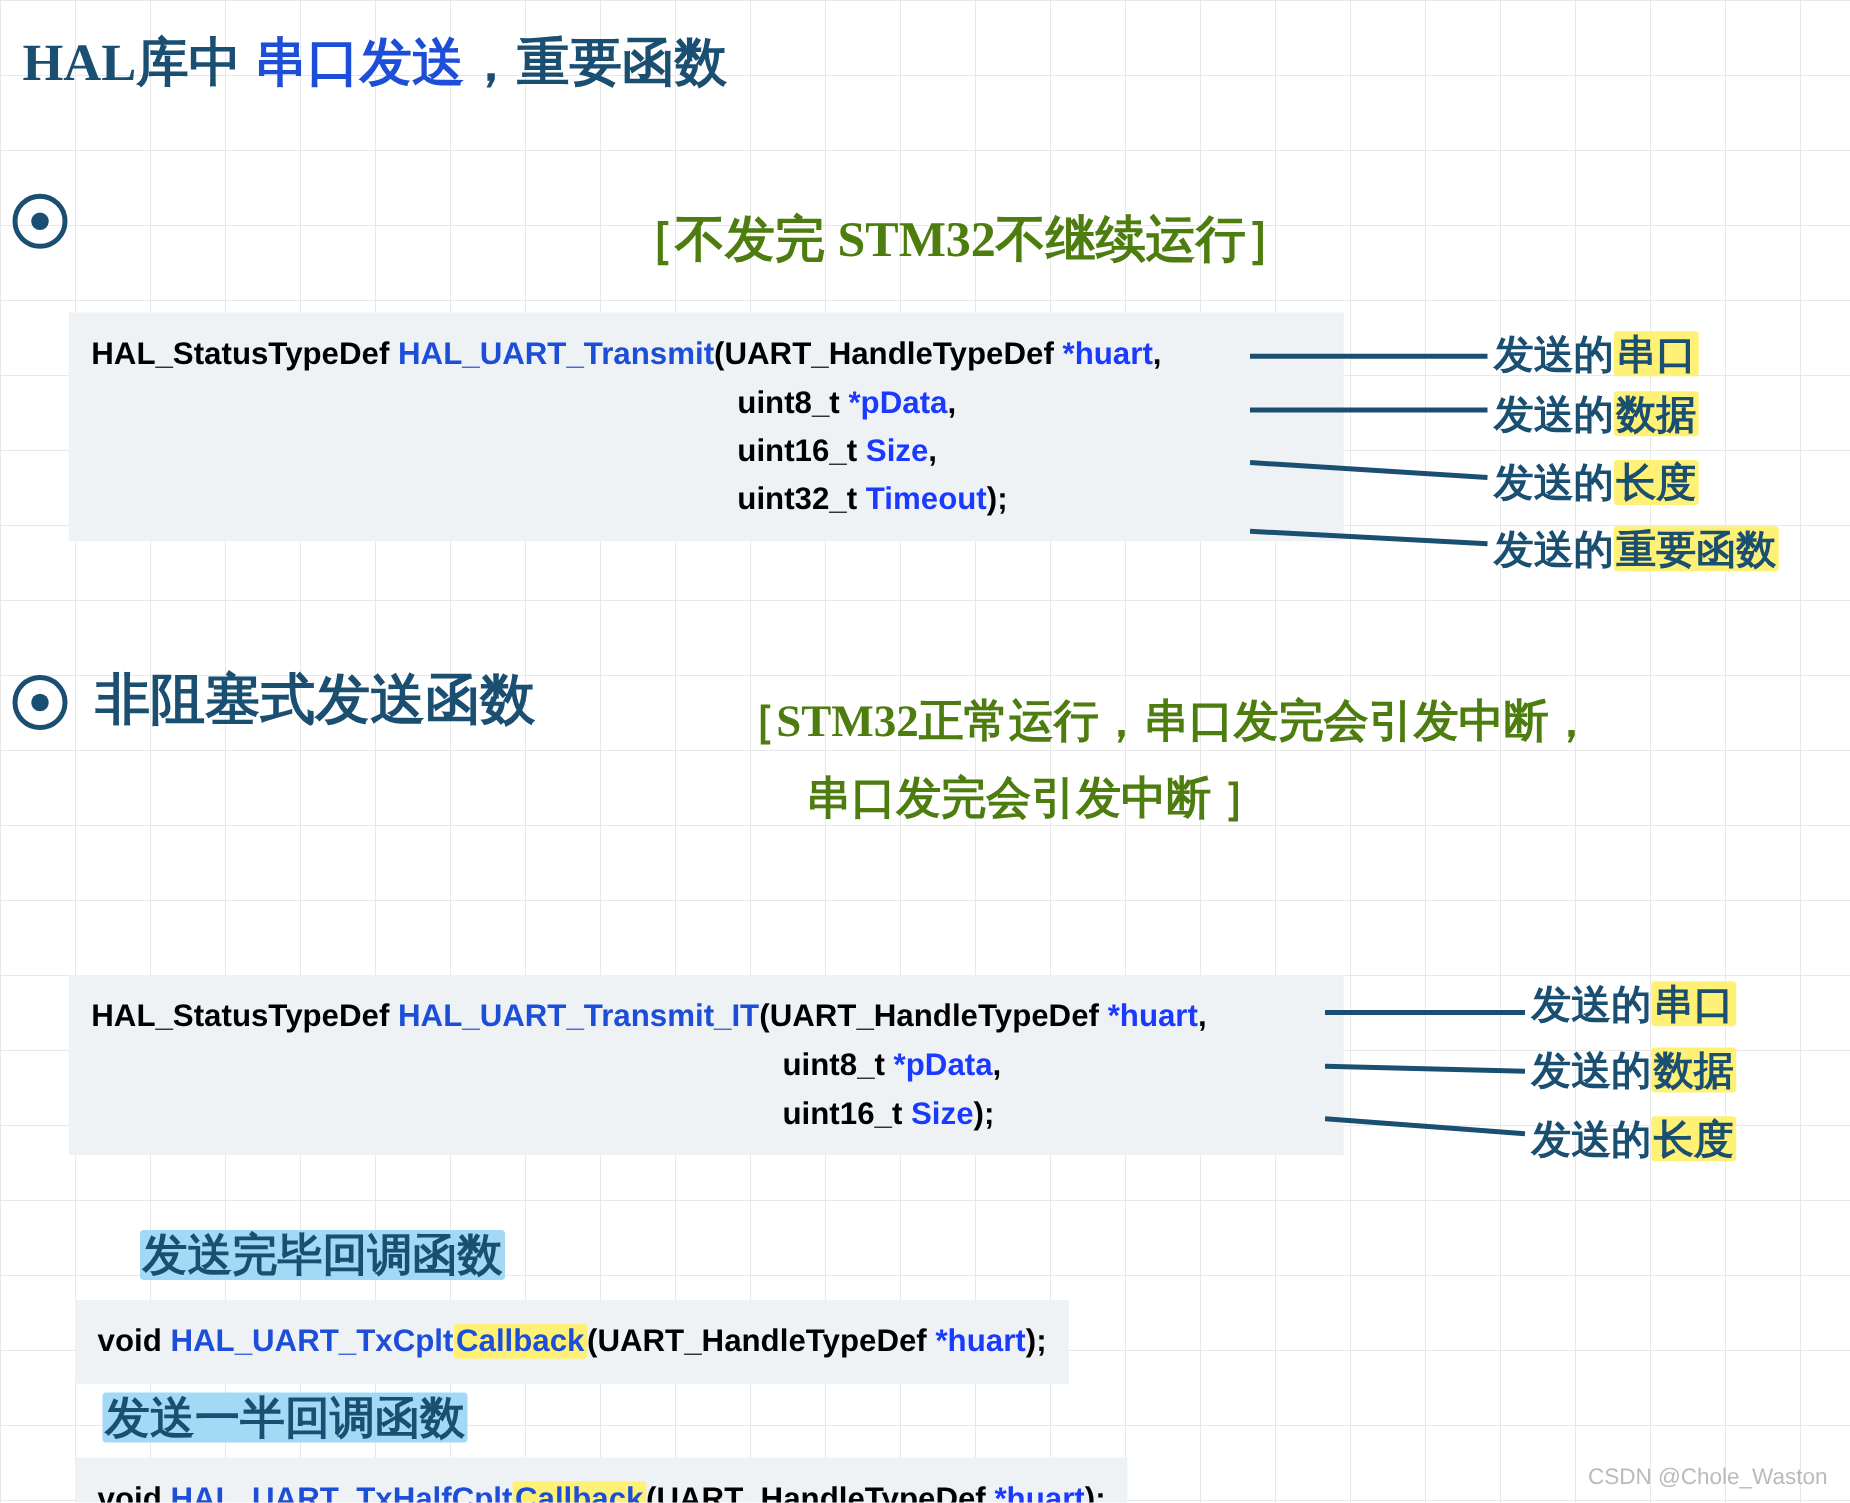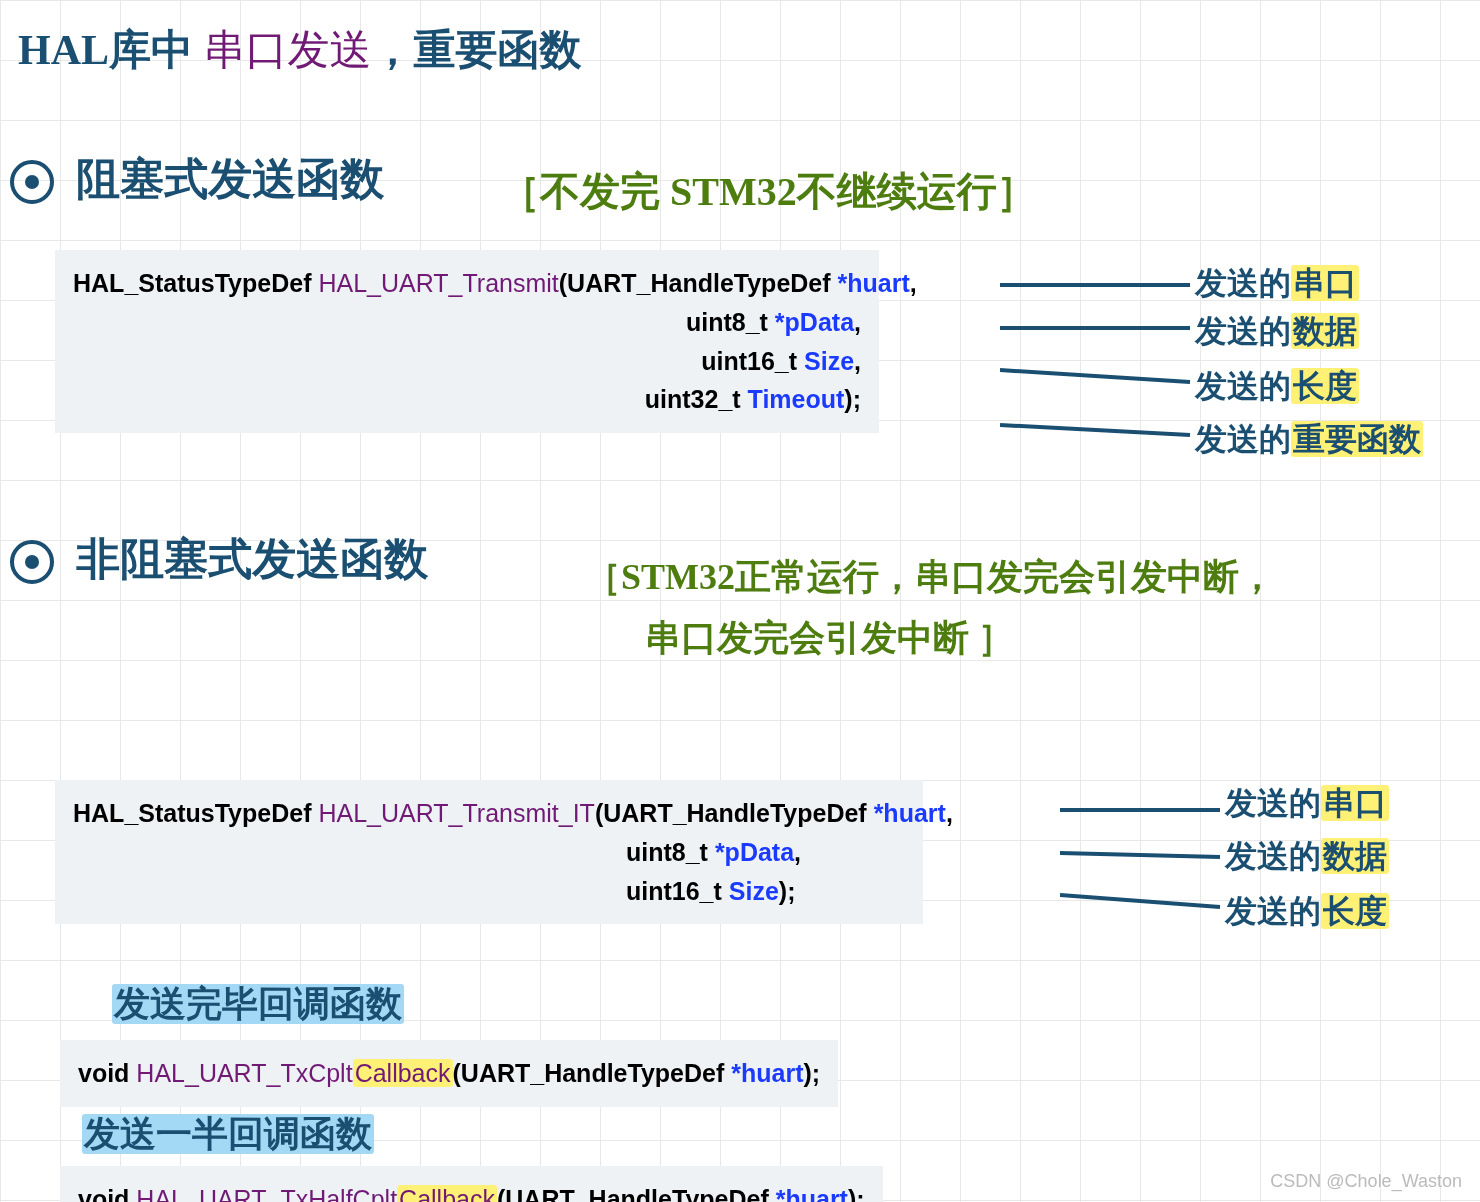--- a/index.html
+++ b/index.html
@@ -11,62 +11,61 @@
       linear-gradient(#e8e8e8 1px, transparent 1px),
       linear-gradient(90deg, #e8e8e8 1px, transparent 1px);
     background-size: 60px 60px;
     font-family: "Segoe UI", Arial, sans-serif;
     position: relative;
     overflow: hidden;
   }
   .hand { font-family: "Comic Sans MS", "Segoe Script", cursive; font-weight: bold; }
   .navy { color: #1b4f72; }
   .teal { color: #4d7c0f; margin-top: 12px; }
-  .red { color: #701a75; font-weight: normal; }
+  .red { color: #1d4ed8; font-weight: bold; }
   .blue { color: #1a3aff; font-weight: bold; }
   .black { color: #000; font-weight: bold; }
   .codebox {
     background: #eef2f5;
     padding: 14px 18px;
     font-family: Arial, sans-serif;
     font-size: 25px;
     line-height: 1.55;
     white-space: nowrap;
     display: inline-block;
   }
   .hl-yellow { background: #fff176; padding: 0 2px; border-radius: 3px; }
   .hl-blue { background: #a3d9f5; padding: 0 2px; border-radius: 3px; }
   .title-row { position: absolute; left: 18px; top: 22px; font-size: 42px; }
   .bullet { display:inline-block; width: 44px; height:44px; border:4px solid #1b4f72; border-radius:50%; position:relative; vertical-align:middle; margin-right:10px;}
   .bullet::after { content:""; position:absolute; width:14px; height:14px; background:#1b4f72; border-radius:50%; left:50%; top:50%; transform:translate(-50%,-50%); }
   .sec1-head { position:absolute; left:10px; top:150px; font-size:44px; }
   .sec1-note { position:absolute; left:500px; top:152px; font-size:40px; }
   .sec2-head { position:absolute; left:10px; top:530px; font-size:44px; }
   .sec2-note { position:absolute; left:585px; top:535px; font-size:36px; line-height:1.7; }
-  .code1 { position:absolute; left:55px; top:250px; width:824px;text-align:right; }
-  .code2 { position:absolute; left:55px; top:780px; width:868px; }
+  .code1 { position:absolute; left:55px; top:250px; width:1020px; }
+  .code2 { position:absolute; left:55px; top:780px; width:1020px; }
   .code3 { position:absolute; left:60px; top:1040px; }
   .code4 { position:absolute; left:60px; top:1166px; }
   .ann-col1 { position:absolute; left:1195px; font-size:32px; }
   .ann-col2 { position:absolute; left:1225px; font-size:32px; }
   .lbl3 { position:absolute; left:80px; top:980px; font-size:36px;margin-left:32px; }
   .lbl4 { position:absolute; left:82px; top:1110px; font-size:36px; }
   .watermark { position:absolute; right:18px; bottom:10px; color:#bbb; font-size:18px; font-family:Arial,sans-serif; }
   svg.connector { position:absolute; pointer-events:none; }
 </style>
 </head>
 <body>
 
 <div class="title-row hand">
   <span class="navy">HAL库中 </span><span class="red">串口发送</span><span class="navy">，重要函数</span>
 </div>
 
 <div class="sec1-head">
   <span class="bullet"></span>
-  <span class="hand navy">阻塞式发送函数</span>
 </div>
 <div class="sec1-note hand teal">［不发完 STM32不继续运行］</div>
 
 <div class="code1 codebox">
   <span class="black">HAL_StatusTypeDef  </span><span class="red">HAL_UART_Transmit</span><span class="black">(UART_HandleTypeDef </span><span class="blue">*huart</span><span class="black">,</span><br>
   <span style="visibility:hidden">HAL_StatusTypeDef  HAL_UART_Transmit(UA</span><span class="black">uint8_t </span><span class="blue">*pData</span><span class="black">,</span><br>
   <span style="visibility:hidden">HAL_StatusTypeDef  HAL_UART_Transmit(UA</span><span class="black">uint16_t </span><span class="blue">Size</span><span class="black">,</span><br>
   <span style="visibility:hidden">HAL_StatusTypeDef  HAL_UART_Transmit(UA</span><span class="black">uint32_t </span><span class="blue">Timeout</span><span class="black">);</span>
 </div>
 

